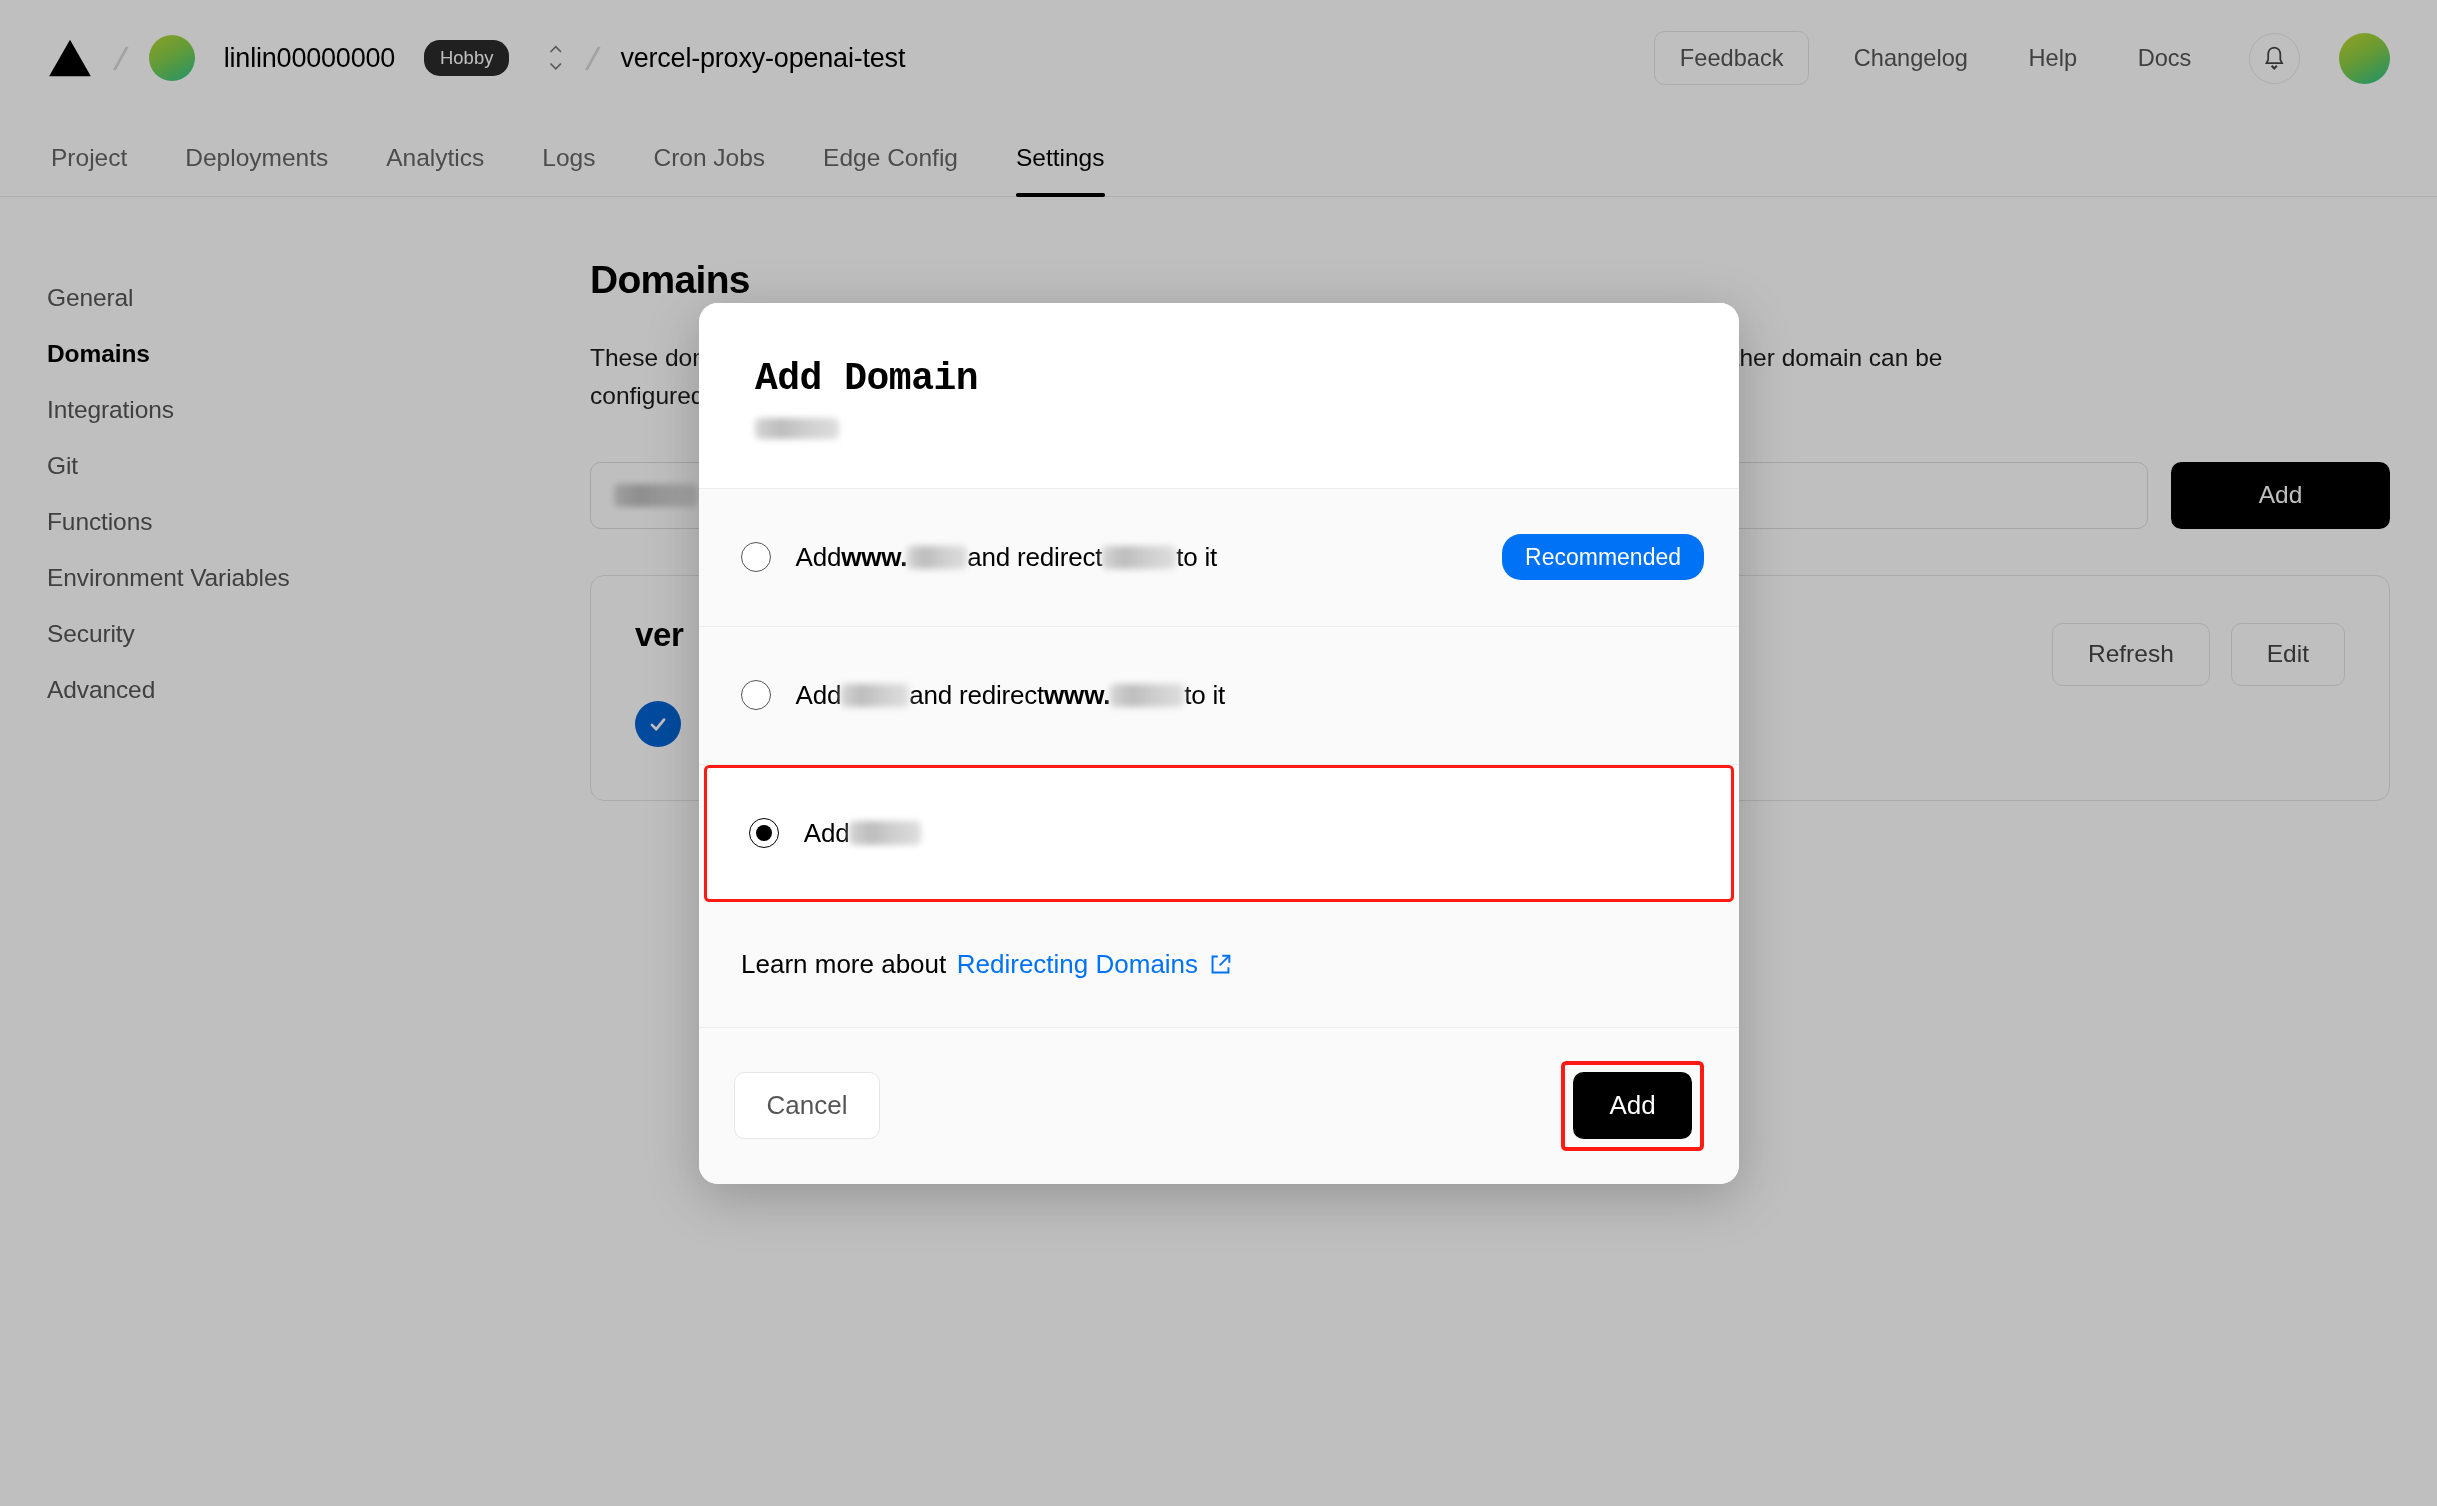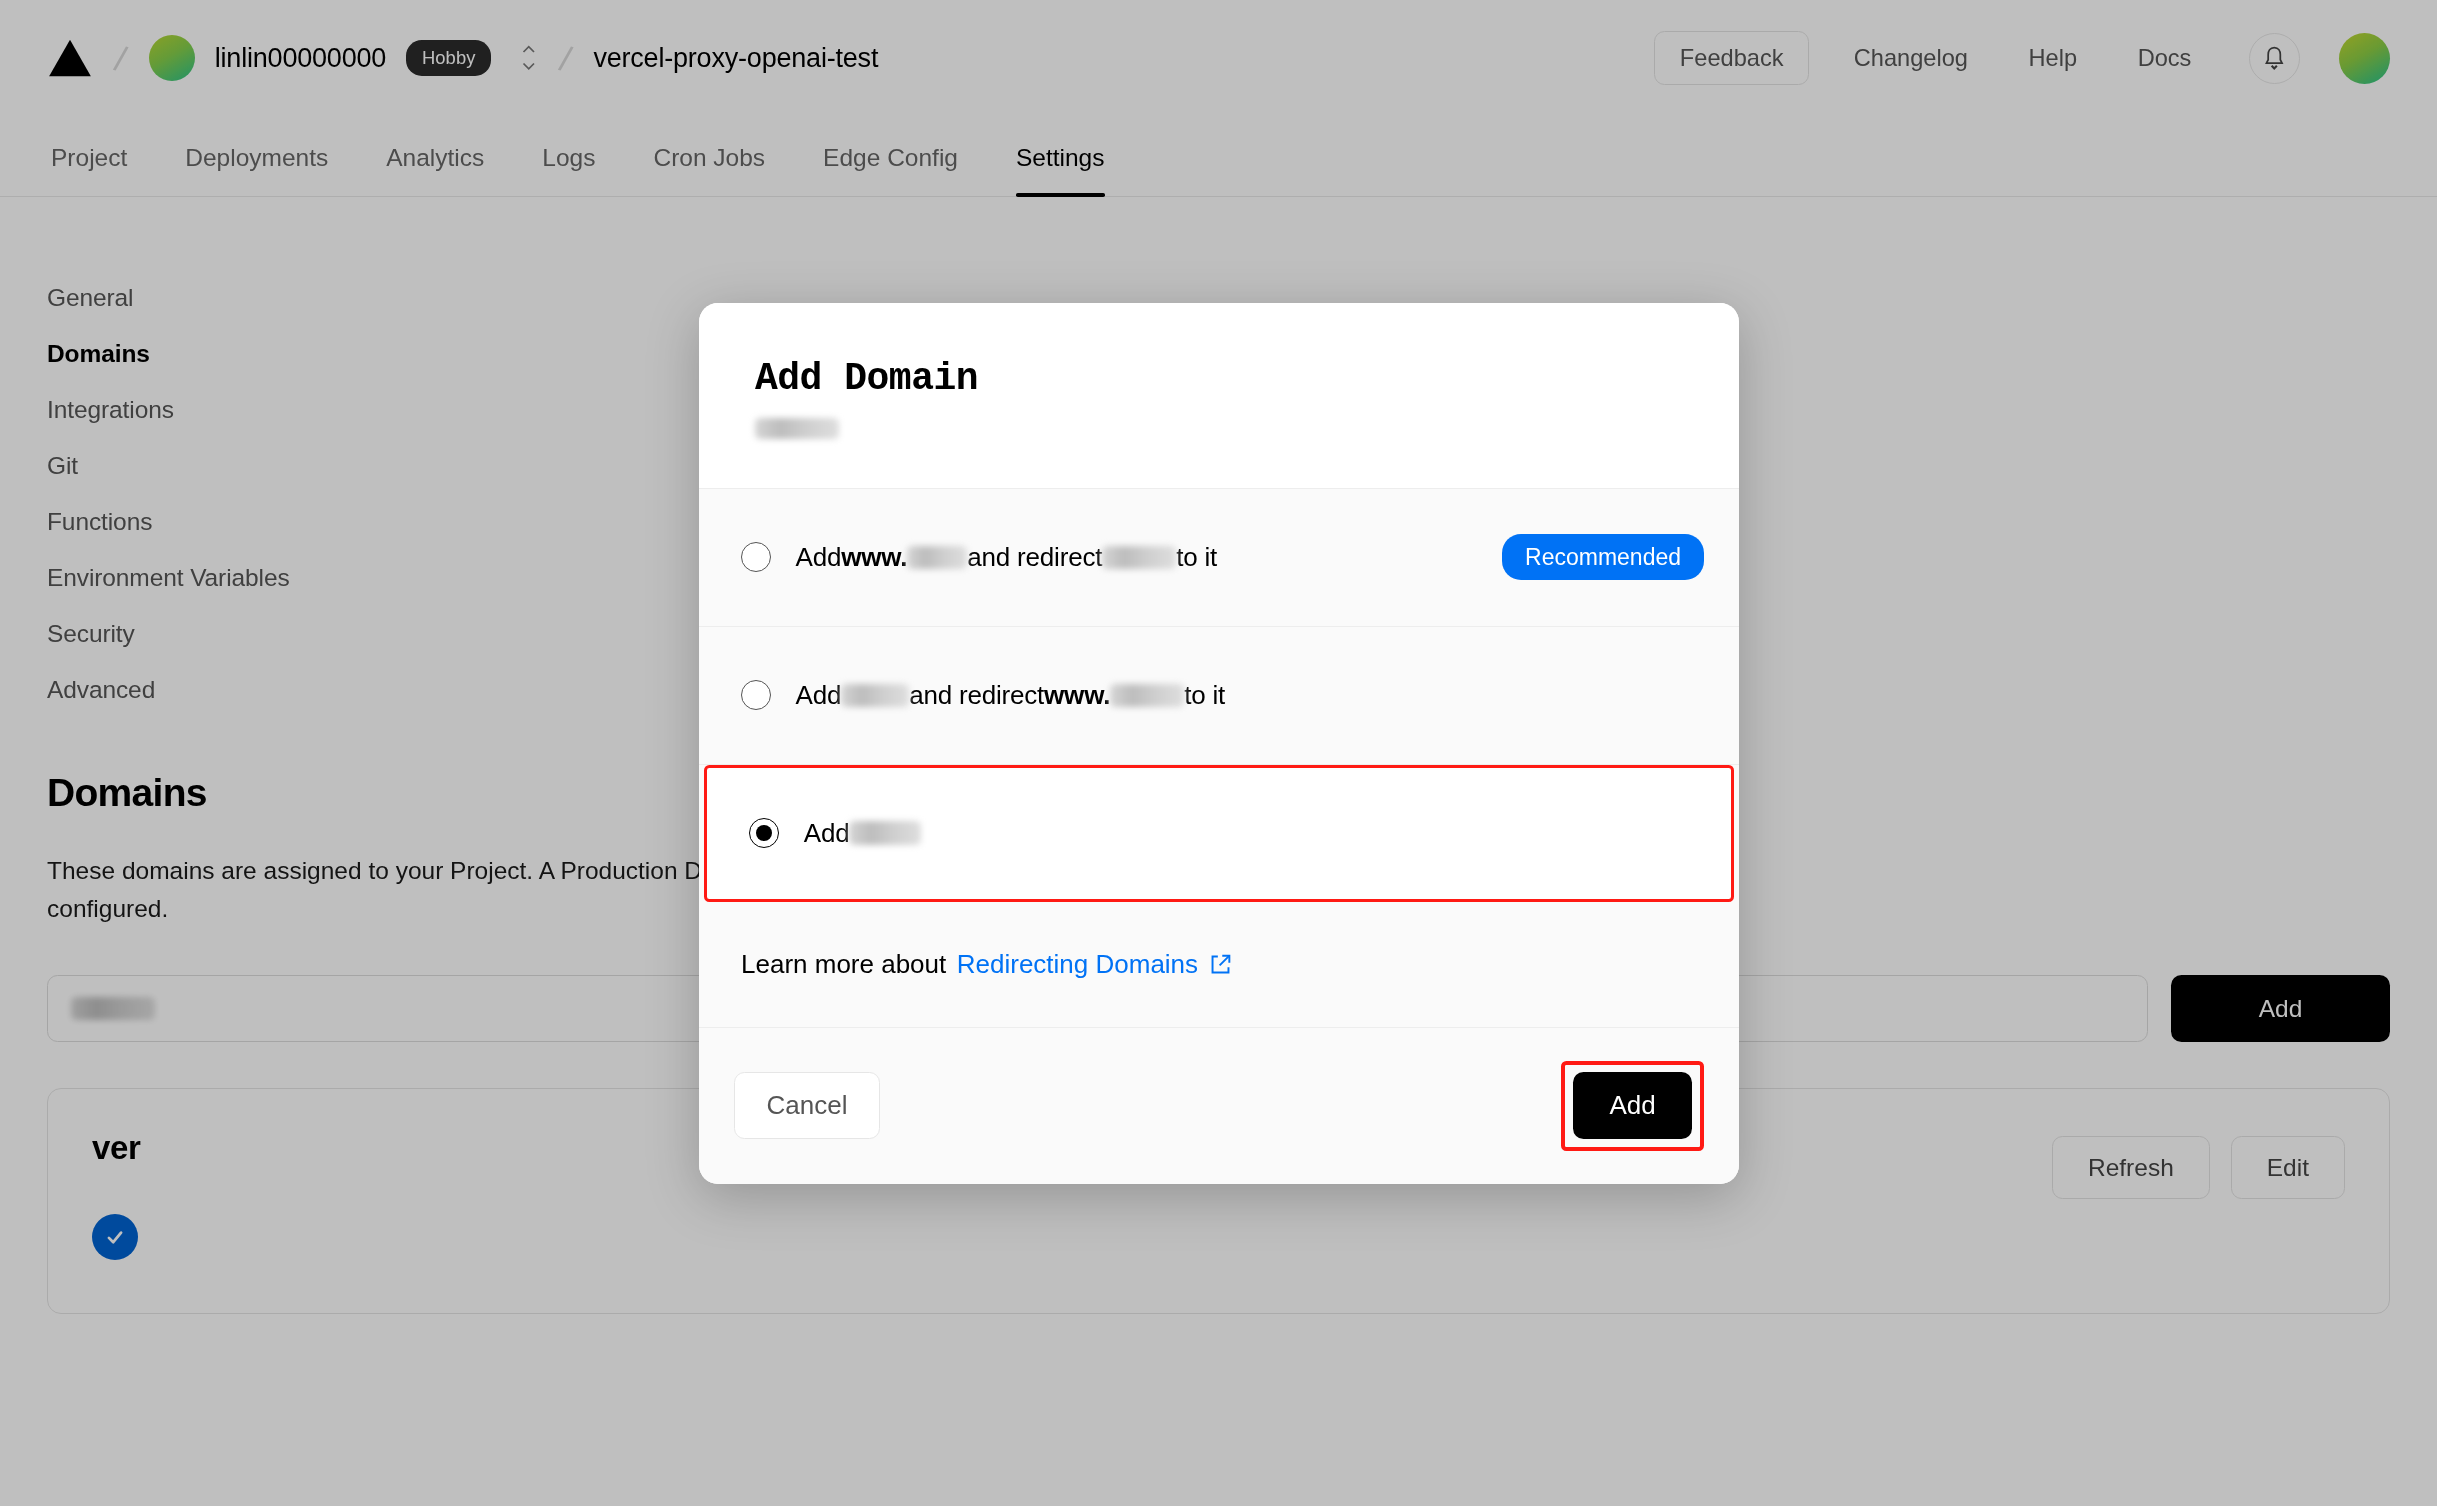--- a/index.html
+++ b/index.html
@@ -24,21 +24,21 @@
     display: flex;
     align-items: center;
     padding: 0 47px;
     background: #ffffff;
   }
   .vercel-logo { width: 46px; height: 40px; flex: 0 0 auto; }
   .crumb-slash {
     color: #d8d8d8; font-size: 35px; font-weight: 300;
     margin: 0 23px; transform: rotate(14deg); line-height: 1;
   }
-  .team-chip { display: flex; align-items: center; gap: 20px; }
+  .team-chip { display: flex; align-items: center; gap: 29px; }
   .avatar-sm {
     width: 46px; height: 46px; border-radius: 50%;
     background: linear-gradient(150deg, #b7d532 0%, #86cf4a 45%, #2bc48a 100%);
     flex: 0 0 auto;
   }
   .team-name { font-size: 27px; color: #000; letter-spacing: -0.2px; }
   .plan-badge {
     background: #2b2b2b; color: #fff;
     font-size: 18.4px; padding: 7px 15.8px; border-radius: 15.8px;
     letter-spacing: 0.1px;
@@ -91,21 +91,21 @@
   }
 
   
   .page-title-wrap {
     padding: 74px 47px 63px 47px;
     border-bottom: 0.9px solid #ececec;
   }
   .page-title { font-size: 53px; font-weight: 600; letter-spacing: -1.1px; color: #000; }
 
   
-  .body-wrap { display: flex; padding: 61px 47px 0 47px; gap: 53px; flex-direction: column; }
+  .body-wrap { display: flex; padding: 61px 47px 0 47px; gap: 53px; }
   .sidebar { width: 490px; flex: 0 0 auto; padding-top: 12.3px; }
   .side-item {
     font-size: 24.5px; color: #555;
     padding: 14px 0; letter-spacing: -0.1px;
   }
   .side-item.active { color: #000; font-weight: 700; }
 
   .content { flex: 1; min-width: 0; }
   .section-title { font-size: 39px; font-weight: 600; letter-spacing: -0.7px; color: #000; }
   .section-desc {

